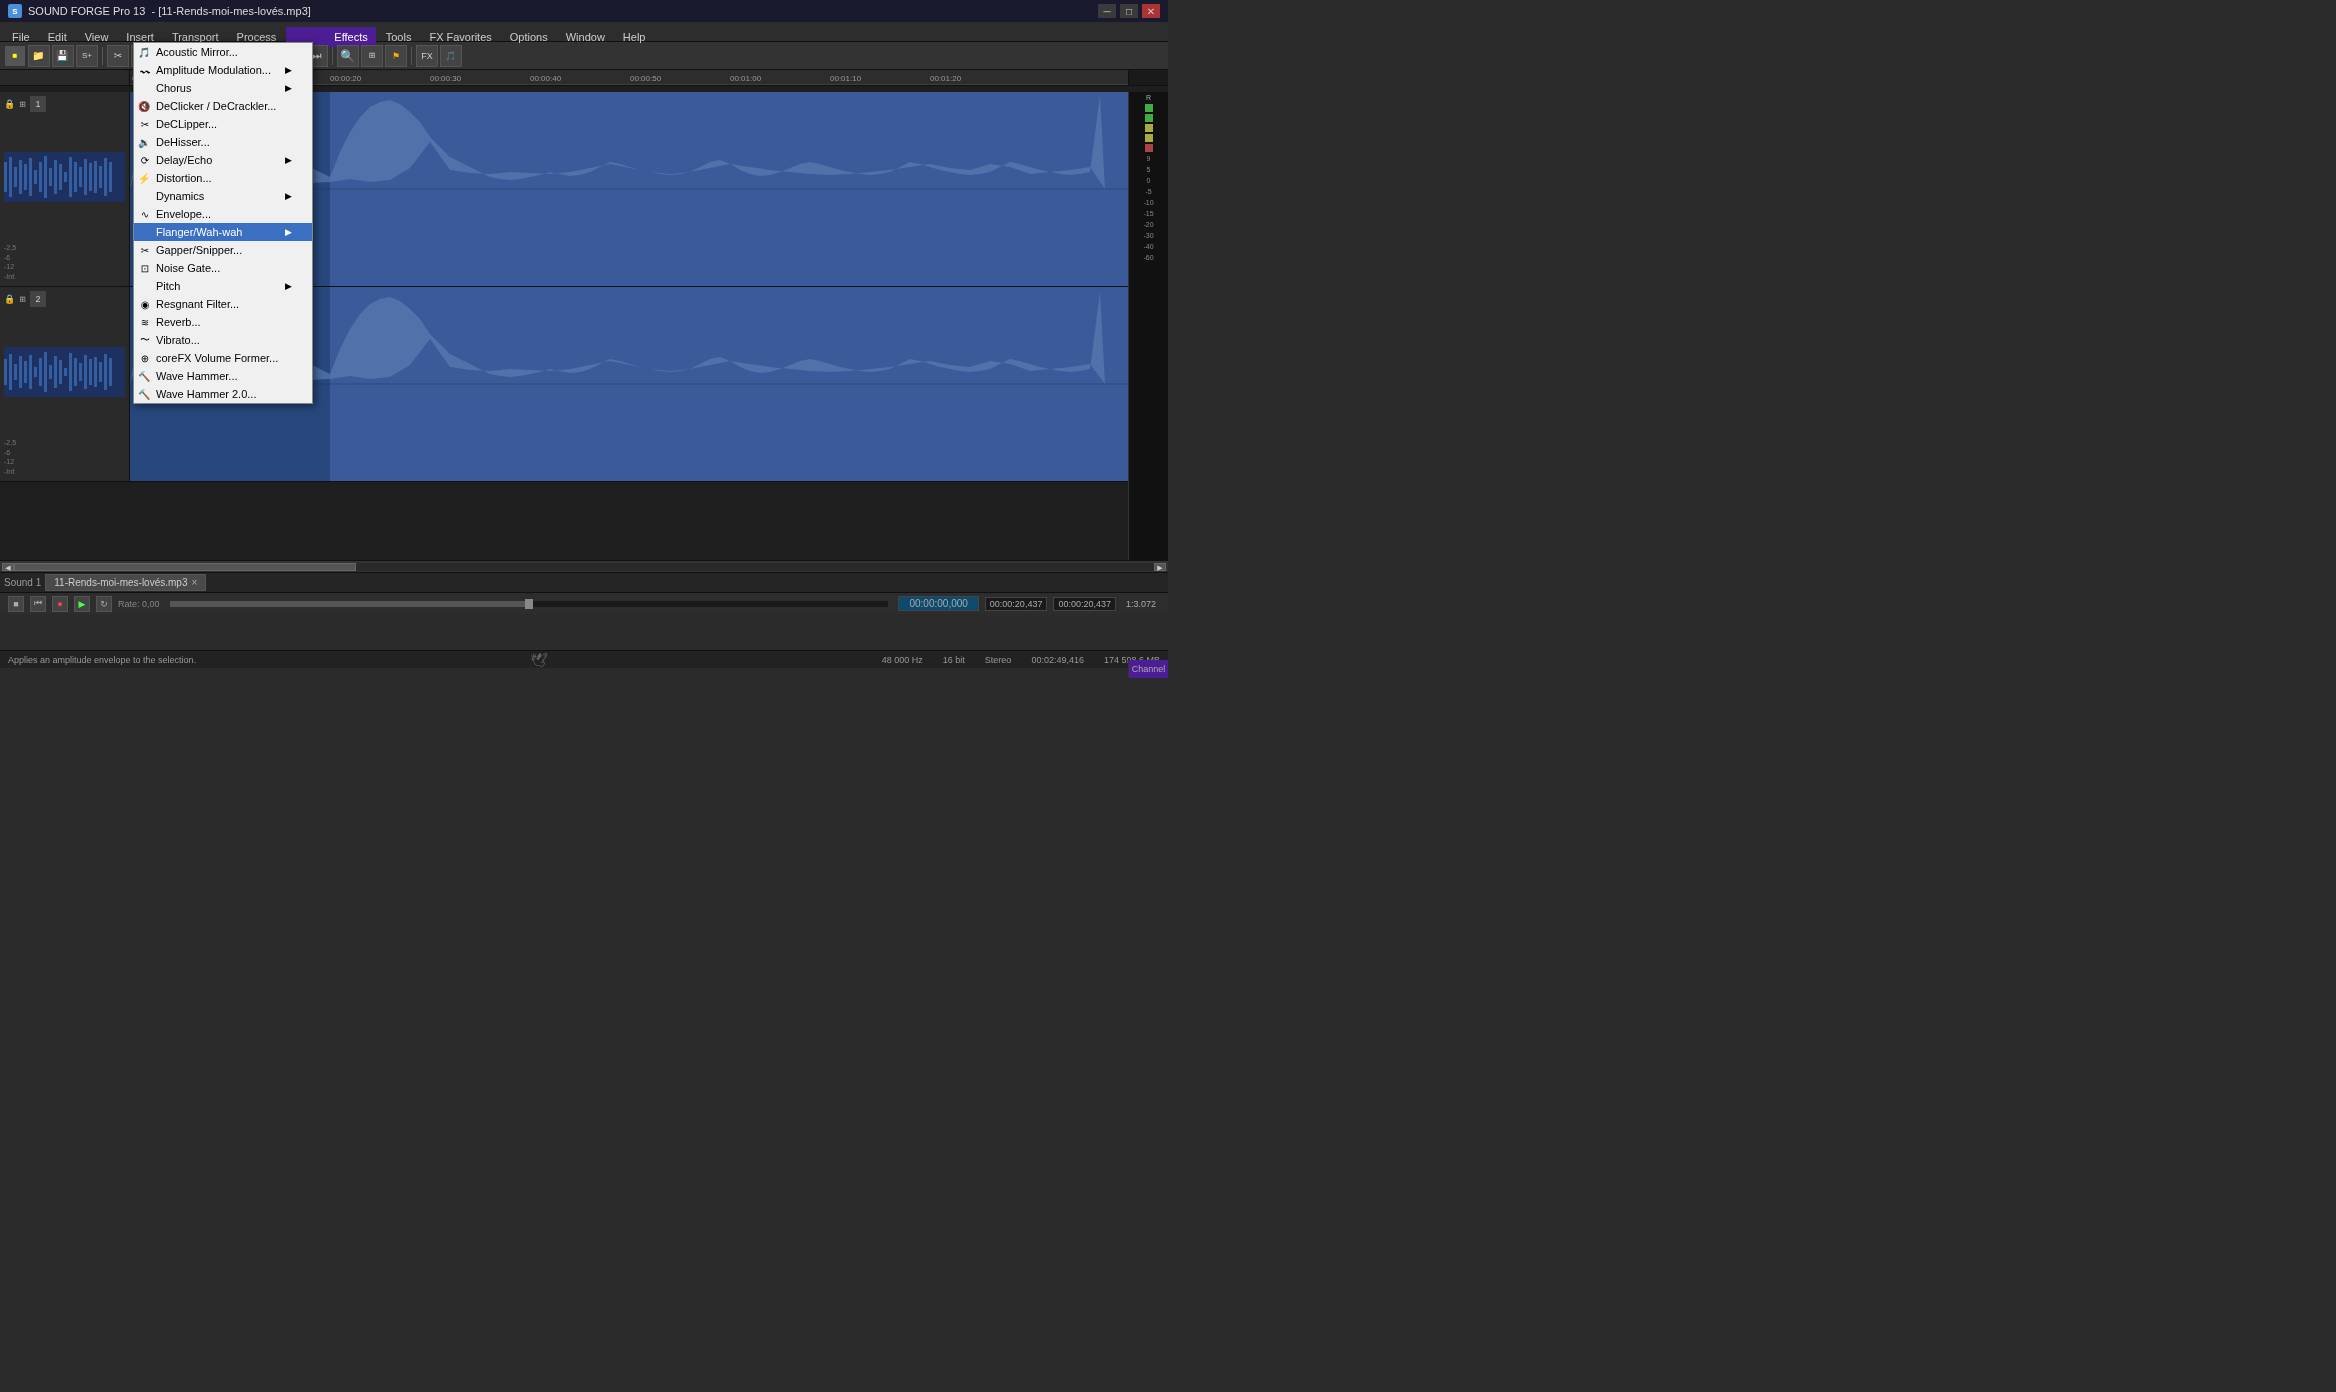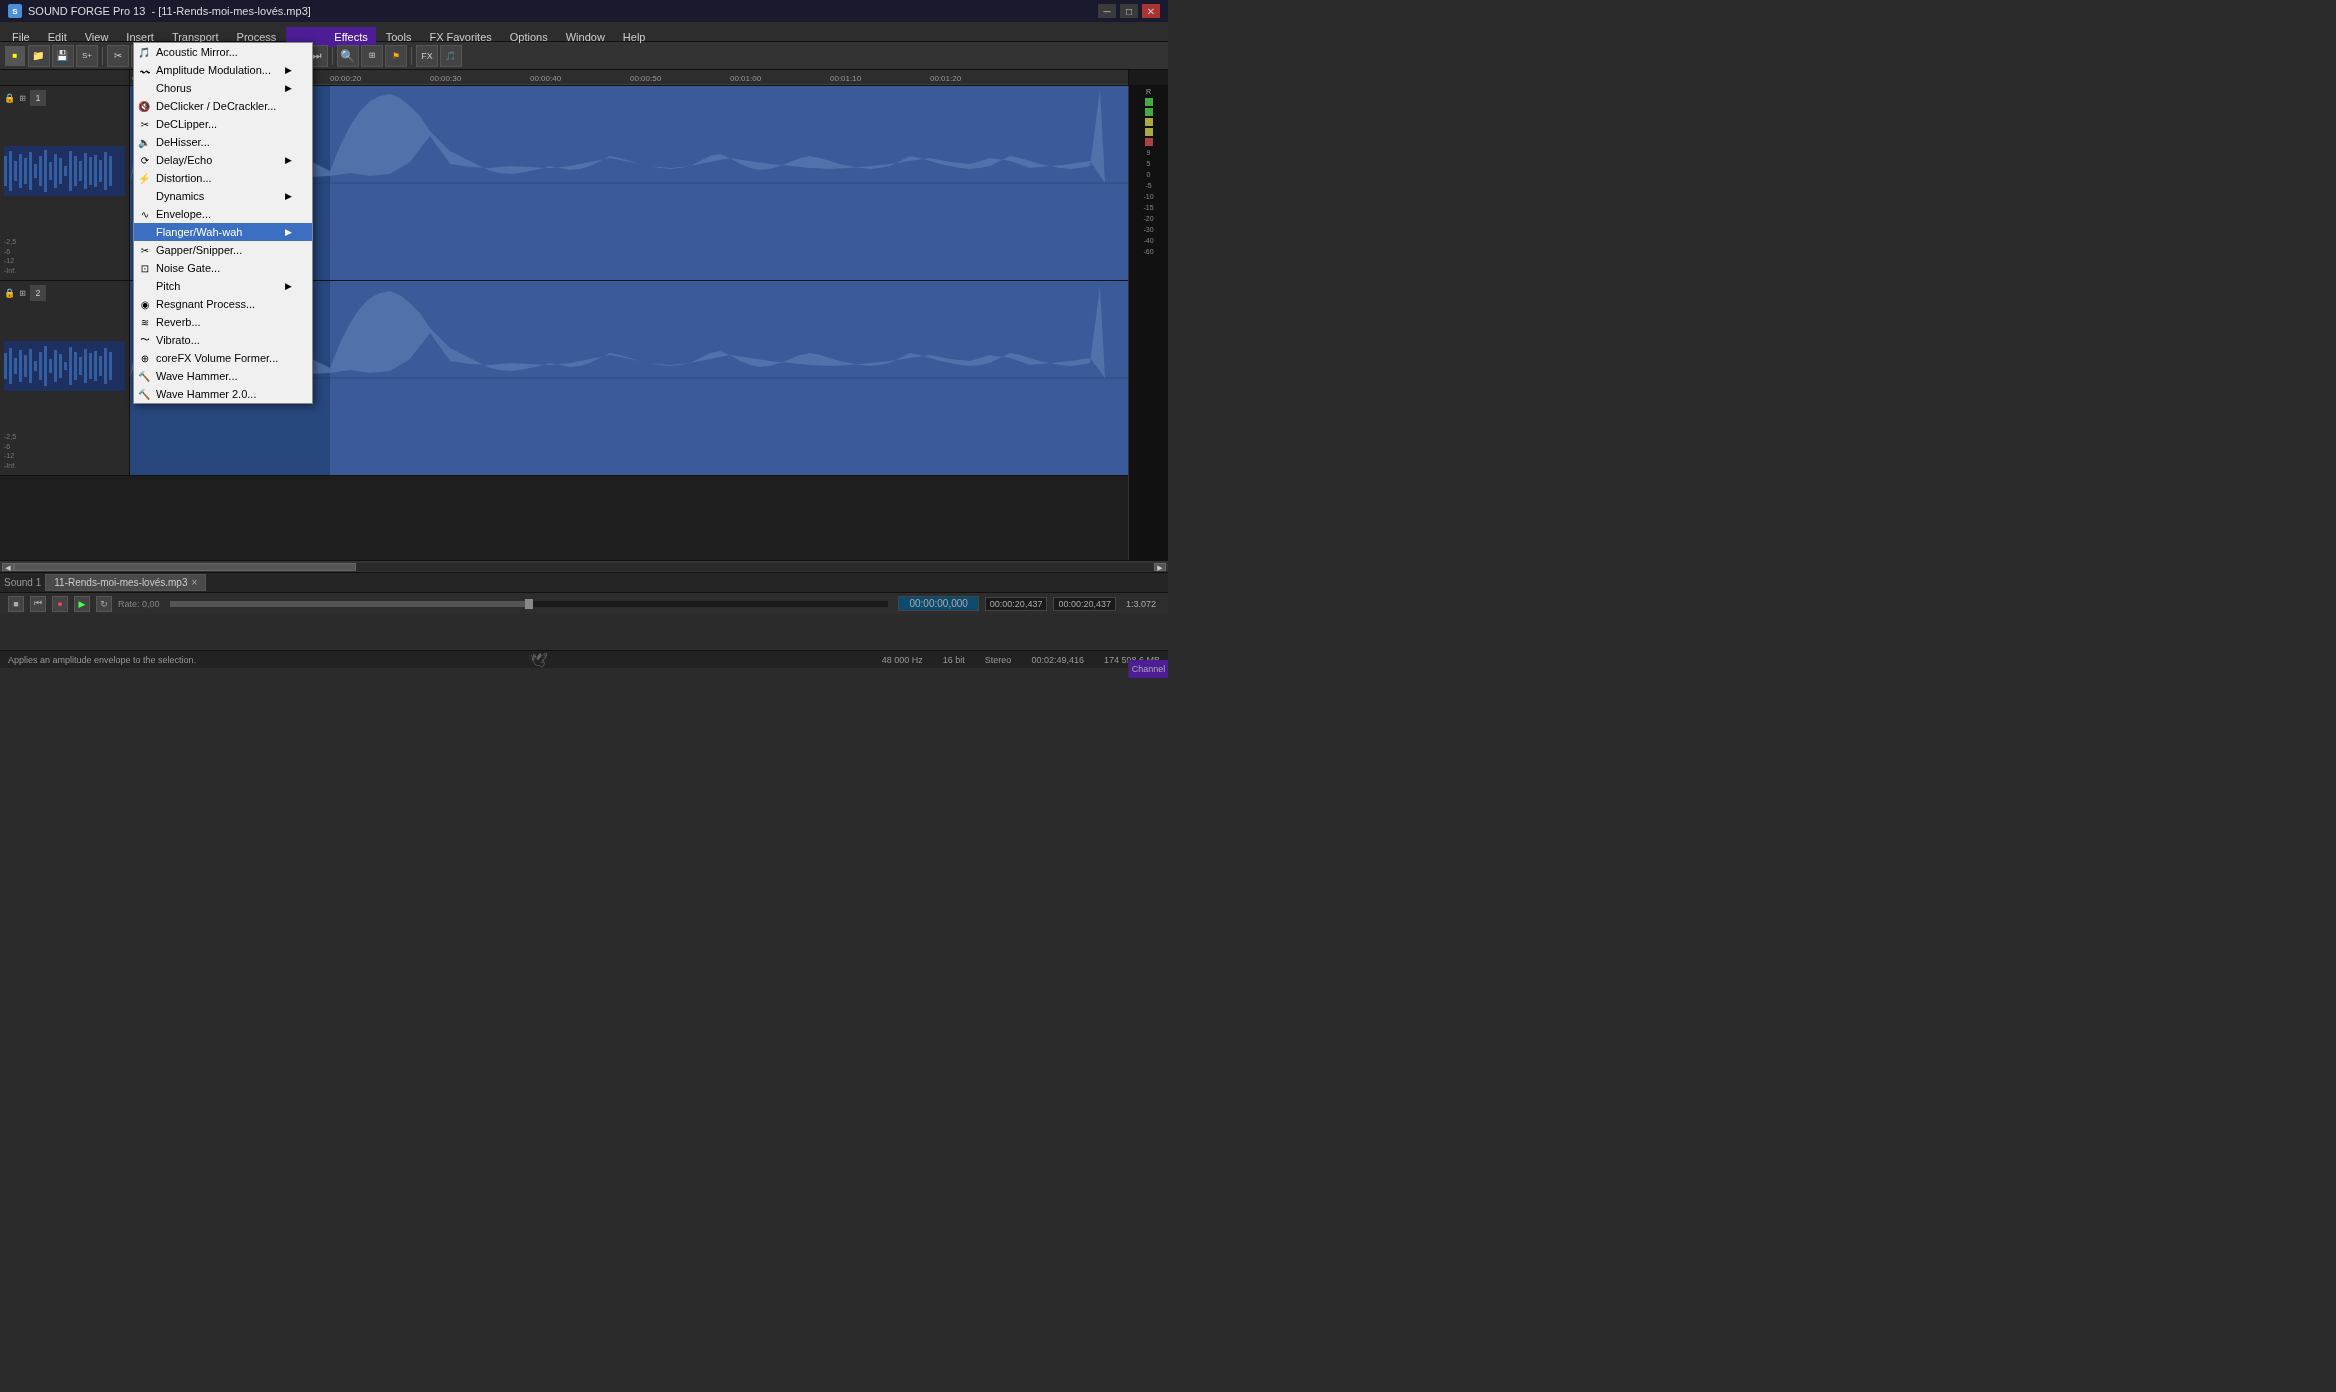--- a/index.html
+++ b/index.html
@@ -93,20 +93,21 @@
       background: #555; margin: 0 2px;
     }
 
     
     #main-area {
       width: 100%;
       height: calc(100% - 22px - 20px - 28px - 22px - 20px - 18px - 22px);
       display: flex;
       background: #1e1e1e;
       position: relative;
+      gap: 6px;
     }
 
     
     #vu-meter {
       width: 40px;
       background: #1a1a1a;
       border-left: 1px solid #111;
       display: flex;
       flex-direction: column;
       align-items: center;
@@ -585,21 +586,21 @@
   </div>
 
   <div class="menu-dropdown-item">
     <span class="item-icon"></span>
     <span>Pitch</span>
     <span class="submenu-arrow">▶</span>
   </div>
 
   <div class="menu-dropdown-item">
     <span class="item-icon">◉</span>
-    <span>Resgnant Process...</span>
+    <span>Resgnant Filter...</span>
   </div>
 
   <div class="menu-dropdown-item">
     <span class="item-icon">≋</span>
     <span>Reverb...</span>
   </div>
 
   <div class="menu-dropdown-item">
     <span class="item-icon">〜</span>
     <span>Vibrato...</span>

